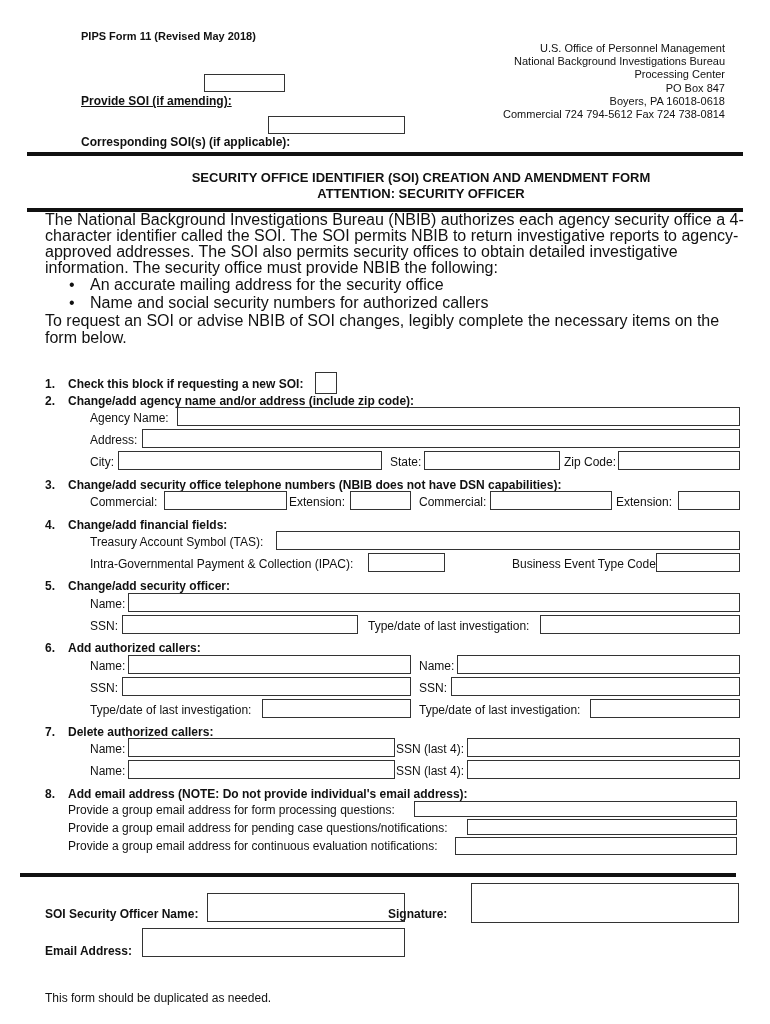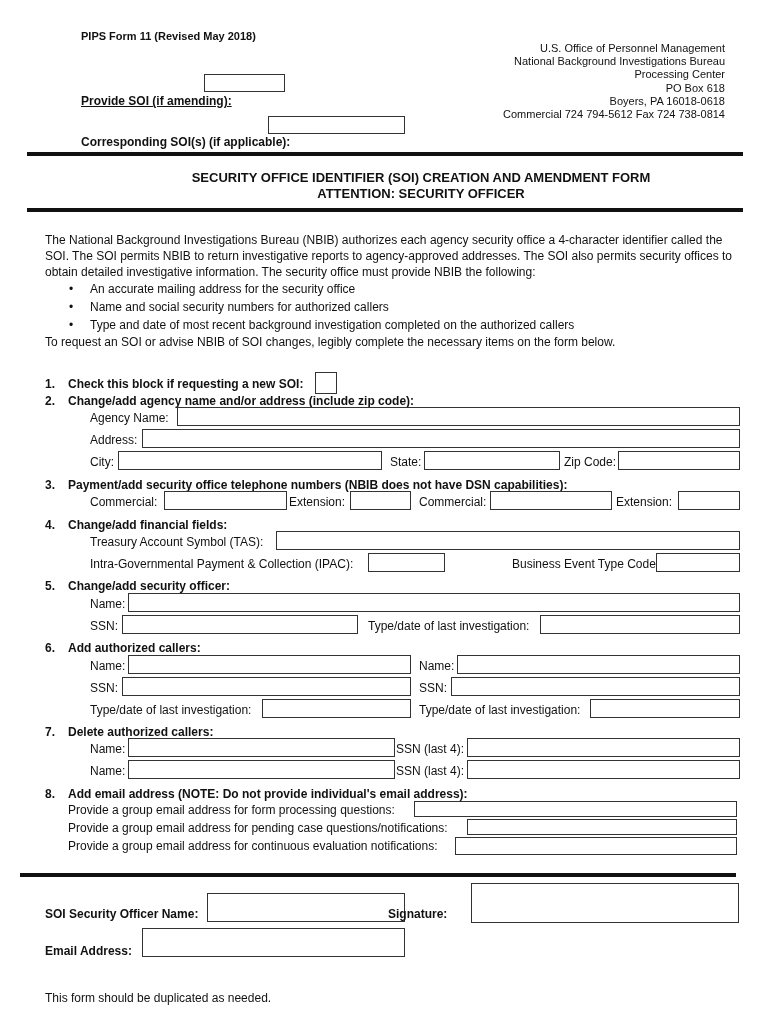--- a/index.html
+++ b/index.html
@@ -6,21 +6,21 @@
   body { width:770px; height:1024px; position:relative; overflow:hidden;
          font-family:"Liberation Sans", sans-serif; color:#111; }
   .abs { position:absolute; white-space:nowrap;padding-left:36px; }
   .b { font-weight:bold; }
   .f11 { font-size:11px; }
   .f12 { font-size:12px;margin-top:16px; }
   .box { position:absolute; border:1.5px solid #333; background:#fff; box-sizing:border-box; }
   .rule { position:absolute; left:27px; width:716px; height:4px; background:#111; }
   .u { text-decoration:underline; }
   .addr { position:absolute; right:45px; top:42px; text-align:right; font-size:11px; line-height:13.2px; }
-  .intro { position:absolute; left:45px; top:232px; width:700px; font-size:12px; line-height:16px; }
+  .intro { position:absolute; left:45px; top:212px; width:700px; font-size:16px; line-height:16px; }
   .intro p { margin:0; }
   .bullets { margin:0; padding:0; list-style:none; }
   .bullets li { position:relative; padding-left:45px; line-height:18px; }
   .bullets li::before { content:"\2022"; position:absolute; left:24px; }
   .num { position:absolute; font-size:12px; font-weight:bold; }
   .lbl { position:absolute; font-size:12px; white-space:nowrap; }
   .calibri { font-family:"Liberation Sans", sans-serif; font-size:12px; }
 </style>
 </head>
 <body>
@@ -28,36 +28,35 @@
 <div class="abs f11 b" style="left:45px;top:30px;">PIPS Form 11 (Revised May 2018)</div>
 <div class="abs f12 b u" style="left:45px;top:78px;">Provide SOI (if amending):</div>
 <div class="box" style="left:204px;top:74px;width:81px;height:18px;"></div>
 <div class="abs f12 b" style="left:45px;top:119px;">Corresponding SOI(s) (if applicable):</div>
 <div class="box" style="left:268px;top:116px;width:137px;height:18px;"></div>
 
 <div class="addr">
   <div>U.S. Office of Personnel Management</div>
   <div>National Background Investigations Bureau</div>
   <div>Processing Center</div>
-  <div>PO Box 618</div>
+  <div>PO Box 847</div>
   <div>Boyers, PA 16018-0618</div>
   <div>Commercial 724 794-5612 Fax 724 738-0814</div>
 </div>
 
 <div class="rule" style="top:152px;"></div>
 <div class="abs b" style="left:0;width:770px;text-align:center;top:170px;font-size:13px;">SECURITY OFFICE IDENTIFIER (SOI) CREATION AND AMENDMENT FORM</div>
 <div class="abs b" style="left:0;width:770px;text-align:center;top:186px;font-size:13px;">ATTENTION: SECURITY OFFICER</div>
 <div class="rule" style="top:208px;"></div>
 
 <div class="intro">
   <p>The National Background Investigations Bureau (NBIB) authorizes each agency security office a 4-character identifier called the SOI. The SOI permits NBIB to return investigative reports to agency-approved addresses. The SOI also permits security offices to obtain detailed investigative information. The security office must provide NBIB the following:</p>
   <ul class="bullets">
     <li>An accurate mailing address for the security office</li>
     <li>Name and social security numbers for authorized callers</li>
-    <li>Type and date of most recent background investigation completed on the authorized callers</li>
   </ul>
   <p style="line-height:17px;">To request an SOI or advise NBIB of SOI changes, legibly complete the necessary items on the form below.</p>
 </div>
 
 <div class="num" style="left:45px;top:377px;">1.</div>
 <div class="lbl b" style="left:68px;top:377px;">Check this block if requesting a new SOI:</div>
 <div class="box" style="left:315px;top:372px;width:22px;height:22px;"></div>
 
 <div class="num" style="left:45px;top:394px;">2.</div>
 <div class="lbl b" style="left:68px;top:394px;">Change/add agency name and/or address (include zip code):</div>
@@ -67,21 +66,21 @@
 <div class="box" style="left:142px;top:429px;width:598px;height:19px;"></div>
 <div class="lbl" style="left:90px;top:455px;">City:</div>
 <div class="box" style="left:118px;top:451px;width:140px;height:19px;"></div>
 <div class="lbl" style="left:390px;top:455px;">State:</div>
 <div class="box" style="left:424px;top:451px;width:136px;height:19px;"></div>
 <div class="lbl" style="left:564px;top:455px;">Zip Code:</div>
 <div class="box" style="left:618px;top:451px;width:122px;height:19px;"></div>
 <div class="box" style="left:118px;top:451px;width:264px;height:19px;"></div>
 
 <div class="num" style="left:45px;top:478px;">3.</div>
-<div class="lbl b" style="left:68px;top:478px;">Payment/add security office telephone numbers (NBIB does not have DSN capabilities):</div>
+<div class="lbl b" style="left:68px;top:478px;">Change/add security office telephone numbers (NBIB does not have DSN capabilities):</div>
 <div class="lbl" style="left:90px;top:495px;">Commercial:</div>
 <div class="box" style="left:164px;top:491px;width:123px;height:19px;"></div>
 <div class="lbl" style="left:289px;top:495px;">Extension:</div>
 <div class="box" style="left:350px;top:491px;width:61px;height:19px;"></div>
 <div class="lbl" style="left:419px;top:495px;">Commercial:</div>
 <div class="box" style="left:490px;top:491px;width:122px;height:19px;"></div>
 <div class="lbl" style="left:616px;top:495px;">Extension:</div>
 <div class="box" style="left:678px;top:491px;width:62px;height:19px;"></div>
 
 <div class="num" style="left:45px;top:518px;">4.</div>

